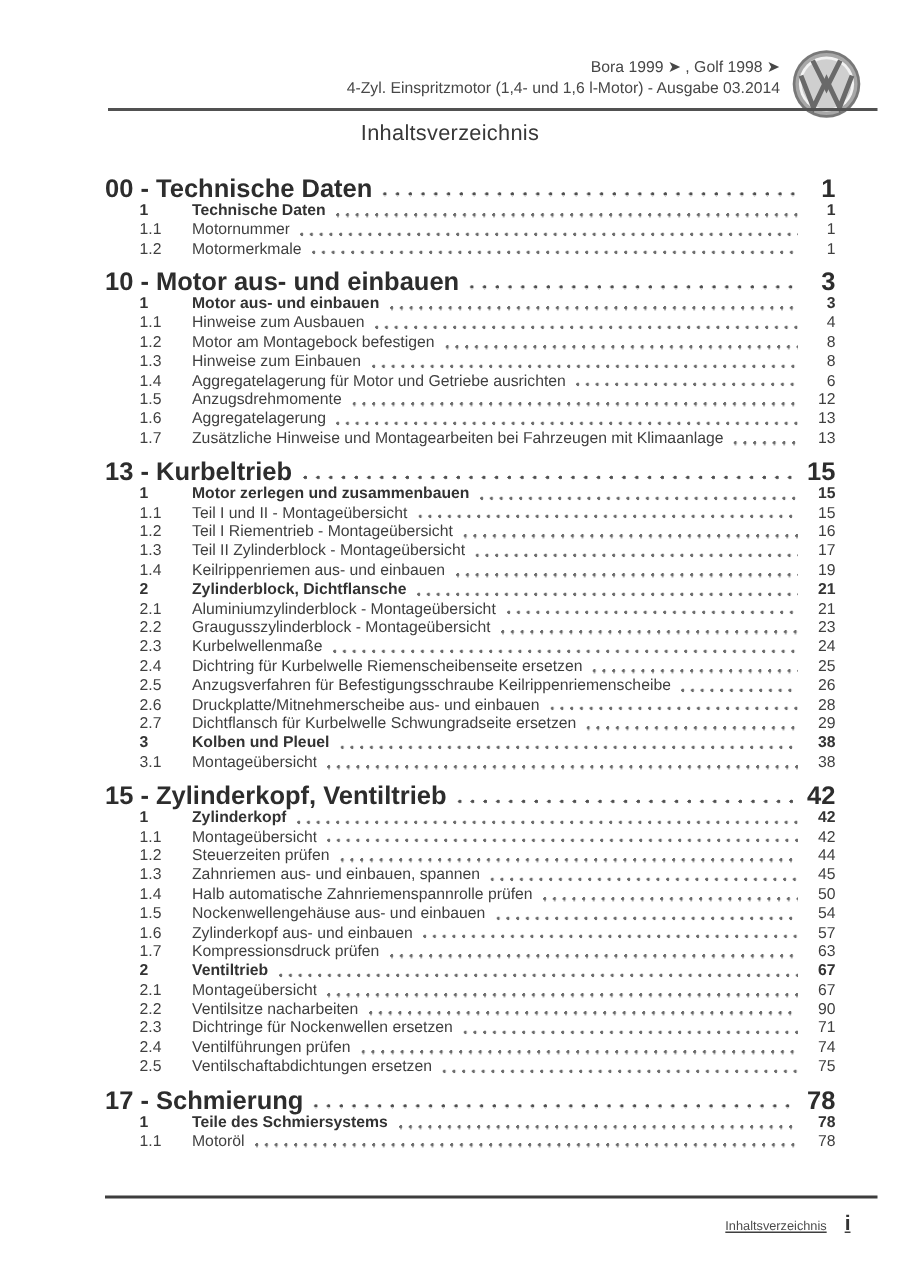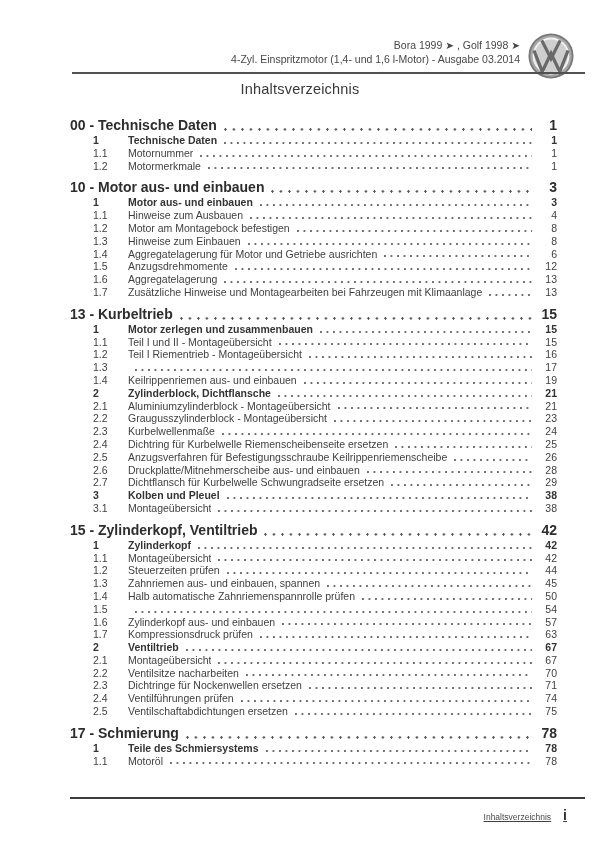--- a/index.html
+++ b/index.html
@@ -18,21 +18,21 @@
     border-top:2px solid #515151;
   }
   .doc-title {
     position:absolute; top:81px; left:0; width:600px; text-align:center;
     font-size:14.5px; color:#383838; letter-spacing:0.2px;
   }
   .toc { position:absolute; left:70px; top:117px; width:487px; }
   .toc-section { margin-top:7px; }
   .toc-section:first-child { margin-top:0; }
   .row { display:flex; align-items:flex-end; white-space:nowrap; }
-  .chapter { font-size:14px; font-weight:700; color:#2d2d2d; line-height:17px; }
+  .chapter { font-size:17px; font-weight:700; color:#2d2d2d; line-height:17px; }
   .entry { font-size:10.5px; line-height:12.8px; color:#3f3f3f; padding-left:23px; }
   .entry.bold { font-weight:700; color:#333333; }
   .entry .num { flex:0 0 35px; width:35px; }
   .etitle { flex:0 1 auto; overflow:hidden; }
   .leader {
     flex:1 1 10px; min-width:10px; height:3px; margin:0 5px 2px 7px;
     background-image:radial-gradient(circle at 1.2px 1.2px,#6b6b6b 1px,rgba(255,255,255,0) 1.15px);
     background-size:6.5px 3px; background-repeat:repeat-x; background-position:left bottom;
   }
   .chapter .leader {
@@ -177,20 +177,21 @@
           <span class="page-num">15</span>
         </div>
         <div class="row entry">
           <span class="num">1.2</span>
           <span class="etitle">Teil I Riementrieb - Montageübersicht</span>
           <span class="leader"></span>
           <span class="page-num">16</span>
         </div>
         <div class="row entry">
           <span class="num">1.3</span>
+          <span class="etitle">Teil II Zylinderblock - Montageübersicht</span>
           <span class="leader"></span>
           <span class="page-num">17</span>
         </div>
         <div class="row entry">
           <span class="num">1.4</span>
           <span class="etitle">Keilrippenriemen aus- und einbauen</span>
           <span class="leader"></span>
           <span class="page-num">19</span>
         </div>
         <div class="row entry bold">
@@ -285,20 +286,21 @@
           <span class="page-num">45</span>
         </div>
         <div class="row entry">
           <span class="num">1.4</span>
           <span class="etitle">Halb automatische Zahnriemenspannrolle prüfen</span>
           <span class="leader"></span>
           <span class="page-num">50</span>
         </div>
         <div class="row entry">
           <span class="num">1.5</span>
+          <span class="etitle">Nockenwellengehäuse aus- und einbauen</span>
           <span class="leader"></span>
           <span class="page-num">54</span>
         </div>
         <div class="row entry">
           <span class="num">1.6</span>
           <span class="etitle">Zylinderkopf aus- und einbauen</span>
           <span class="leader"></span>
           <span class="page-num">57</span>
         </div>
         <div class="row entry">
@@ -316,21 +318,21 @@
         <div class="row entry">
           <span class="num">2.1</span>
           <span class="etitle">Montageübersicht</span>
           <span class="leader"></span>
           <span class="page-num">67</span>
         </div>
         <div class="row entry">
           <span class="num">2.2</span>
           <span class="etitle">Ventilsitze nacharbeiten</span>
           <span class="leader"></span>
-          <span class="page-num">70</span>
+          <span class="page-num">90</span>
         </div>
         <div class="row entry">
           <span class="num">2.3</span>
           <span class="etitle">Dichtringe für Nockenwellen ersetzen</span>
           <span class="leader"></span>
           <span class="page-num">71</span>
         </div>
         <div class="row entry">
           <span class="num">2.4</span>
           <span class="etitle">Ventilführungen prüfen</span>

